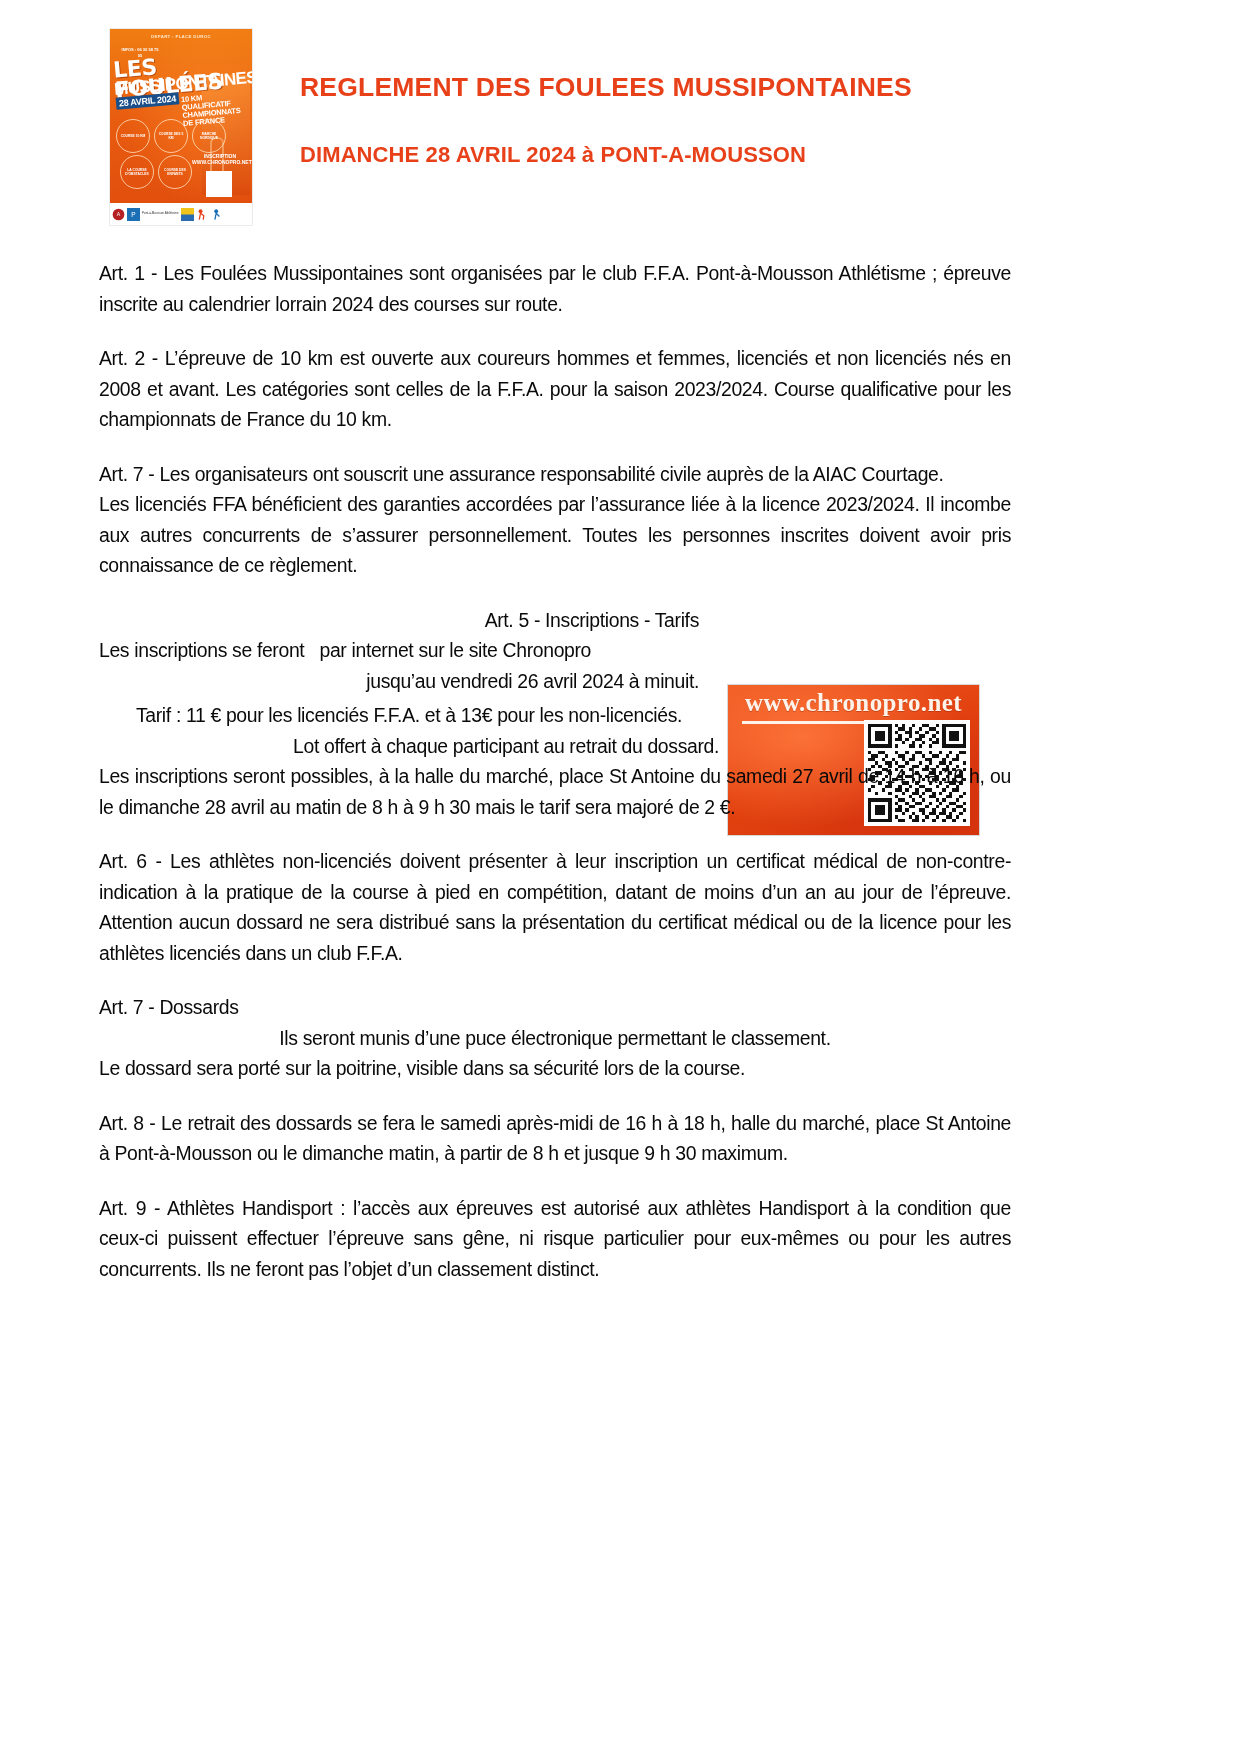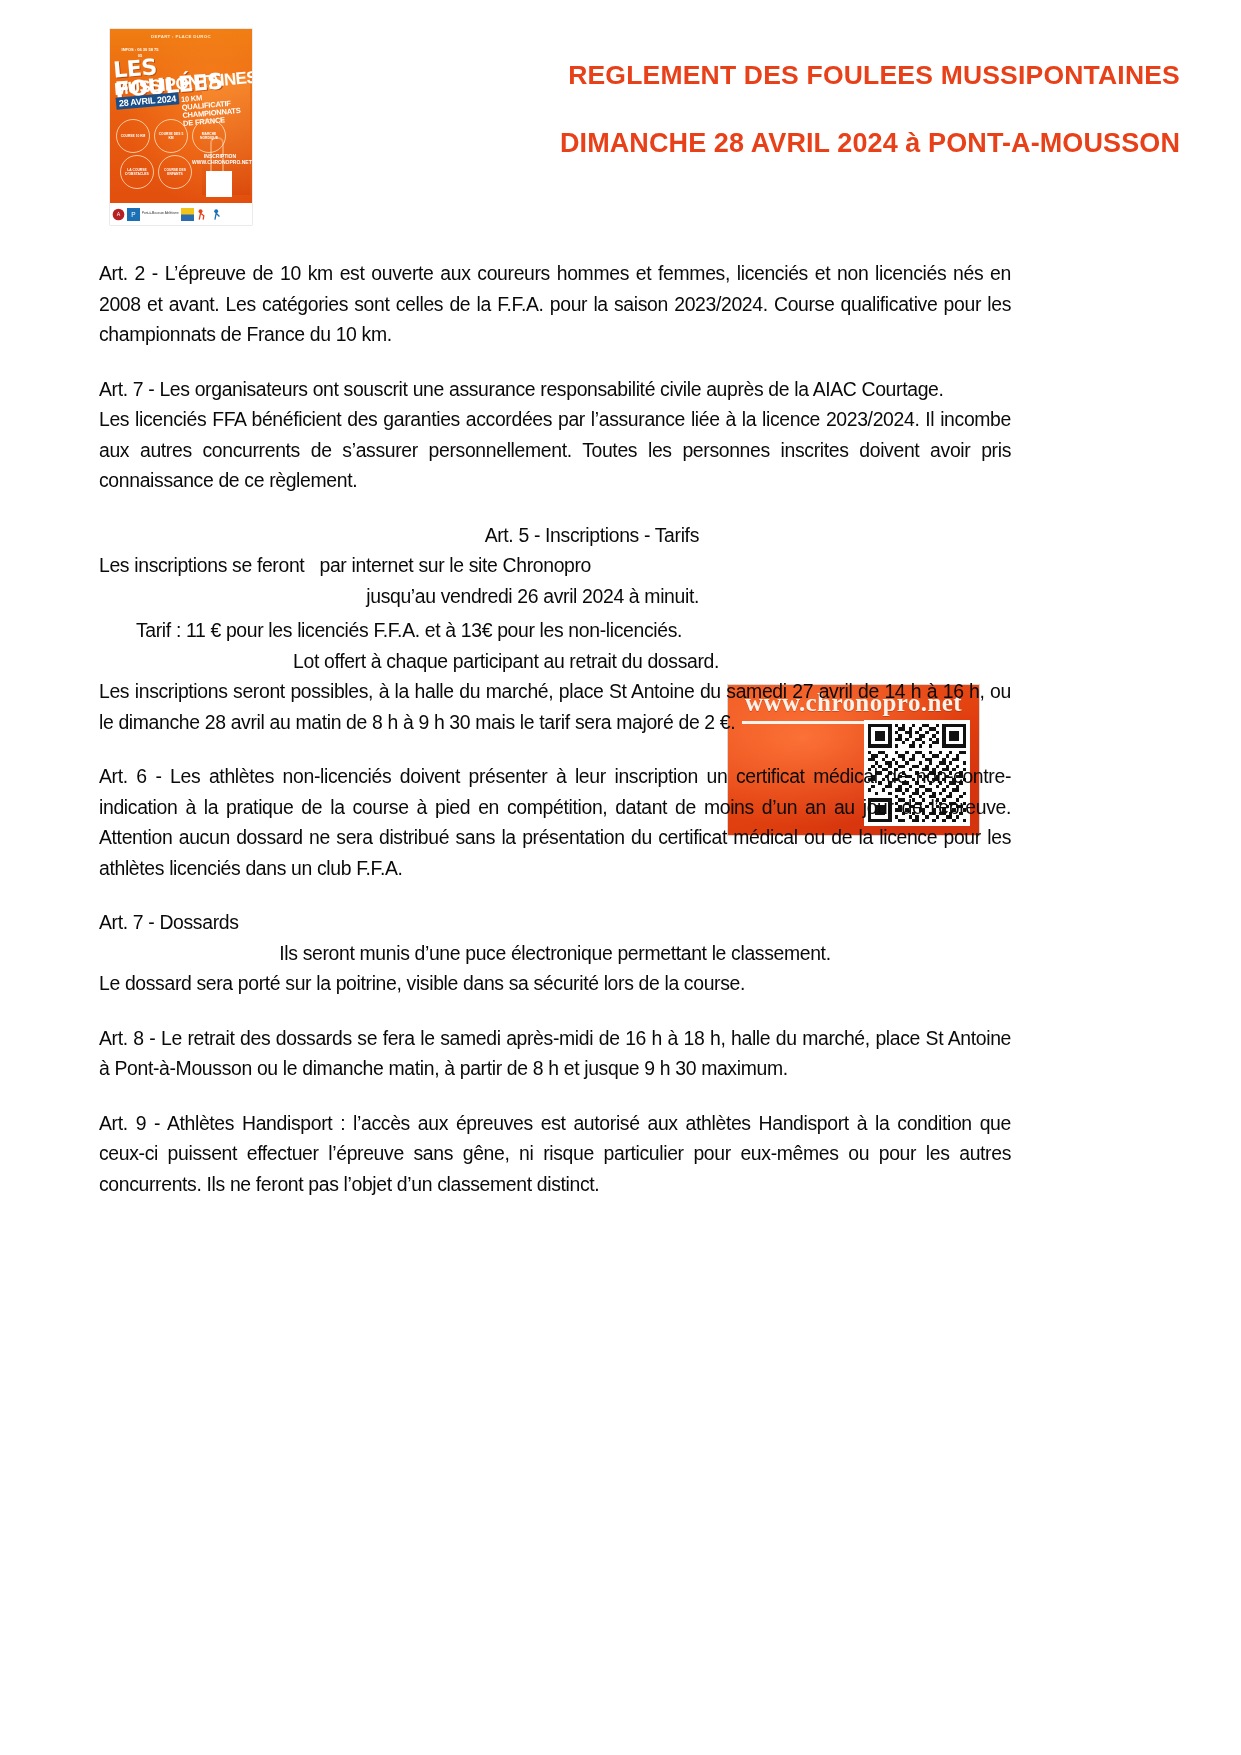--- a/index.html
+++ b/index.html
@@ -65,29 +65,29 @@
   .poster .p-insc{position:absolute;left:82px;top:124px;width:56px;
     font-size:5px;line-height:6px;color:#fff;font-weight:bold;text-align:center;}
   .poster .p-qr{position:absolute;left:96px;top:142px;width:26px;height:26px;
     background:#fff;}
   .poster .p-foot{position:absolute;left:0;bottom:0;width:100%;height:22px;
     background:#ffffff;display:flex;align-items:center;gap:2px;padding:0 2px;
     box-sizing:border-box;}
   .poster .p-foot span{display:block;font-size:3px;color:#333;line-height:3.4px;}
   .logo-sq{width:13px;height:13px;flex:0 0 auto;}
 
-  .title-block{position:absolute;left:300px;top:60px;width:880px;text-align:right;}
+  .title-block{position:absolute;left:300px;top:72px;width:880px;text-align:left;}
   .doc-title{
     font-family:"Liberation Sans","DejaVu Sans",sans-serif;
     font-weight:bold;font-size:26.5px;letter-spacing:.2px;
     color:#e8411a;margin:0;line-height:30px;white-space:nowrap;
   }
   .doc-subtitle{
     font-family:"Liberation Sans","DejaVu Sans",sans-serif;
-    font-weight:bold;font-size:27px;letter-spacing:.1px;
+    font-weight:bold;font-size:22px;letter-spacing:.1px;
     color:#e8411a;margin:0;line-height:26px;padding-top:40px;
     white-space:nowrap;
   }
 
   
   .body-zone{
     position:absolute;left:99px;top:258px;width:912px;
   }
   .para{
     font-family:"Liberation Sans","DejaVu Sans",sans-serif;
@@ -408,20 +408,21 @@
           <rect x="22" y="28" width="1" height="1"></rect>
             <rect x="25" y="28" width="1" height="1"></rect>
             <rect x="28" y="28" width="1" height="1"></rect>
         </g>
       </svg>
     </div>
   </div>
 
   <div class="body-zone">
 
+    <p class="para">Art. 1 - Les Foulées Mussipontaines sont organisées par le club F.F.A. Pont-à-Mousson Athlétisme ; épreuve inscrite au calendrier lorrain 2024 des courses sur route.</p>
 
     <p class="para">Art. 2 - L’épreuve de 10 km est ouverte aux coureurs hommes et femmes, licenciés et non licenciés nés en 2008 et avant. Les catégories sont celles de la F.F.A. pour la saison 2023/2024. Course qualificative pour les championnats de France du 10 km.</p>
 
     <div style="margin-bottom:24px;">
       <p class="para" style="margin-bottom:0;">Art. 7 - Les organisateurs ont souscrit une assurance responsabilité civile auprès de la AIAC Courtage.</p>
       <p class="para" style="margin-bottom:0;">Les licenciés FFA bénéficient des garanties accordées par l’assurance liée à la licence 2023/2024. Il incombe aux autres concurrents de s’assurer personnellement. Toutes les personnes inscrites doivent avoir pris connaissance de ce règlement.</p>
     </div>
 
 
     <div style="margin-bottom:24px;">

